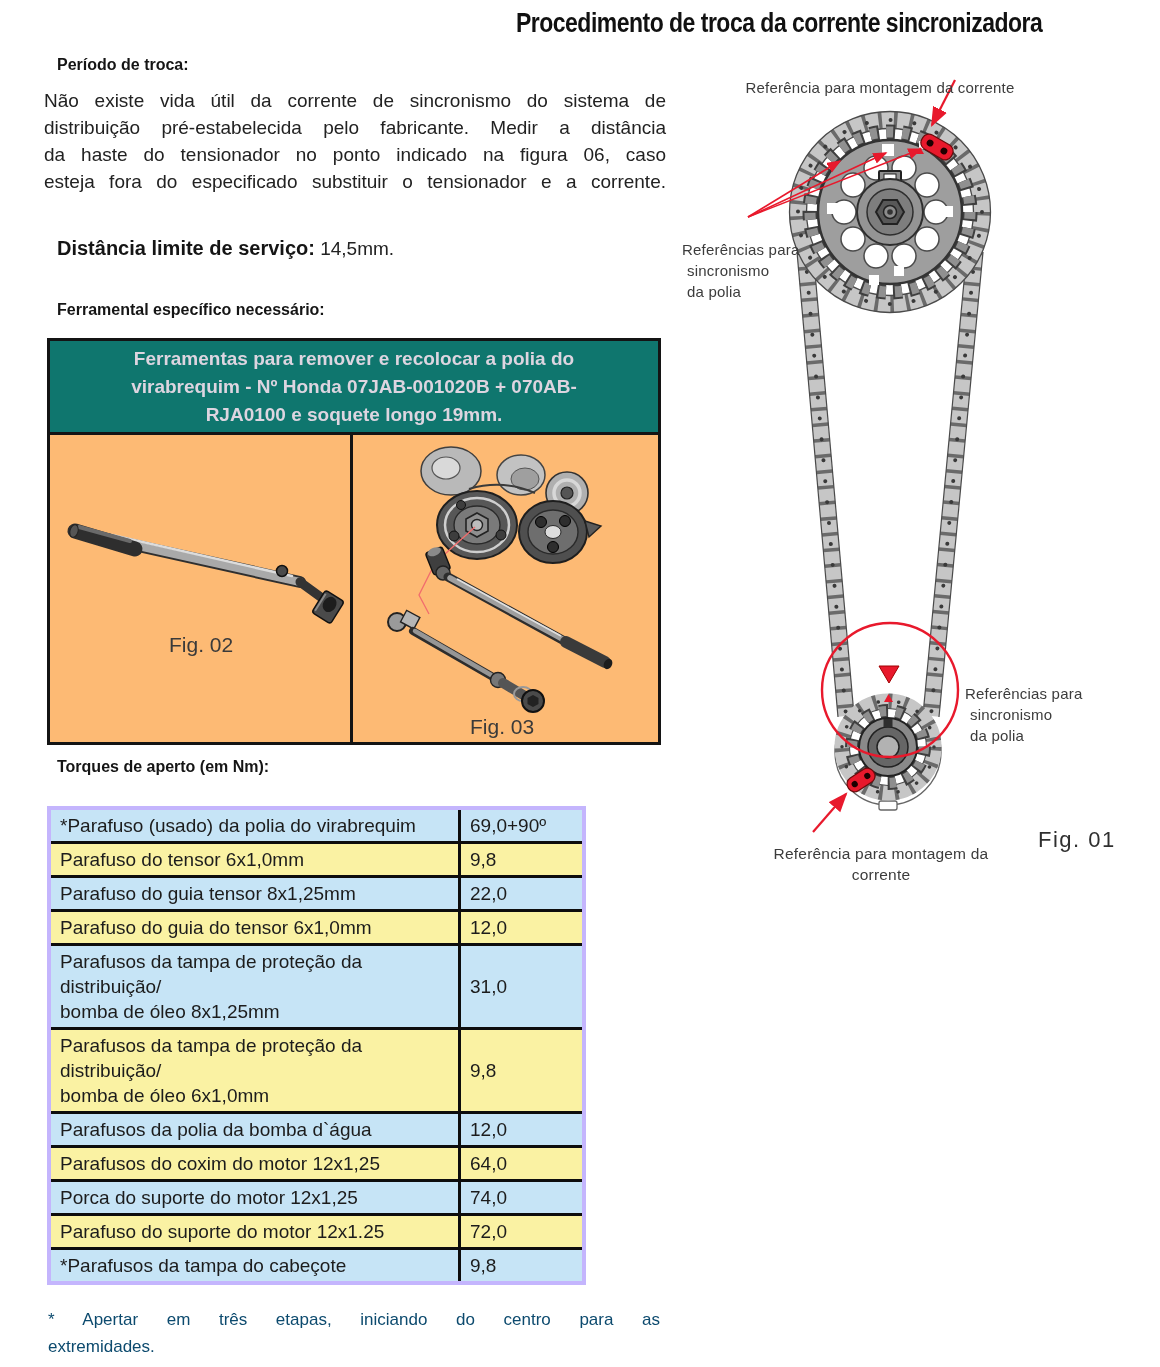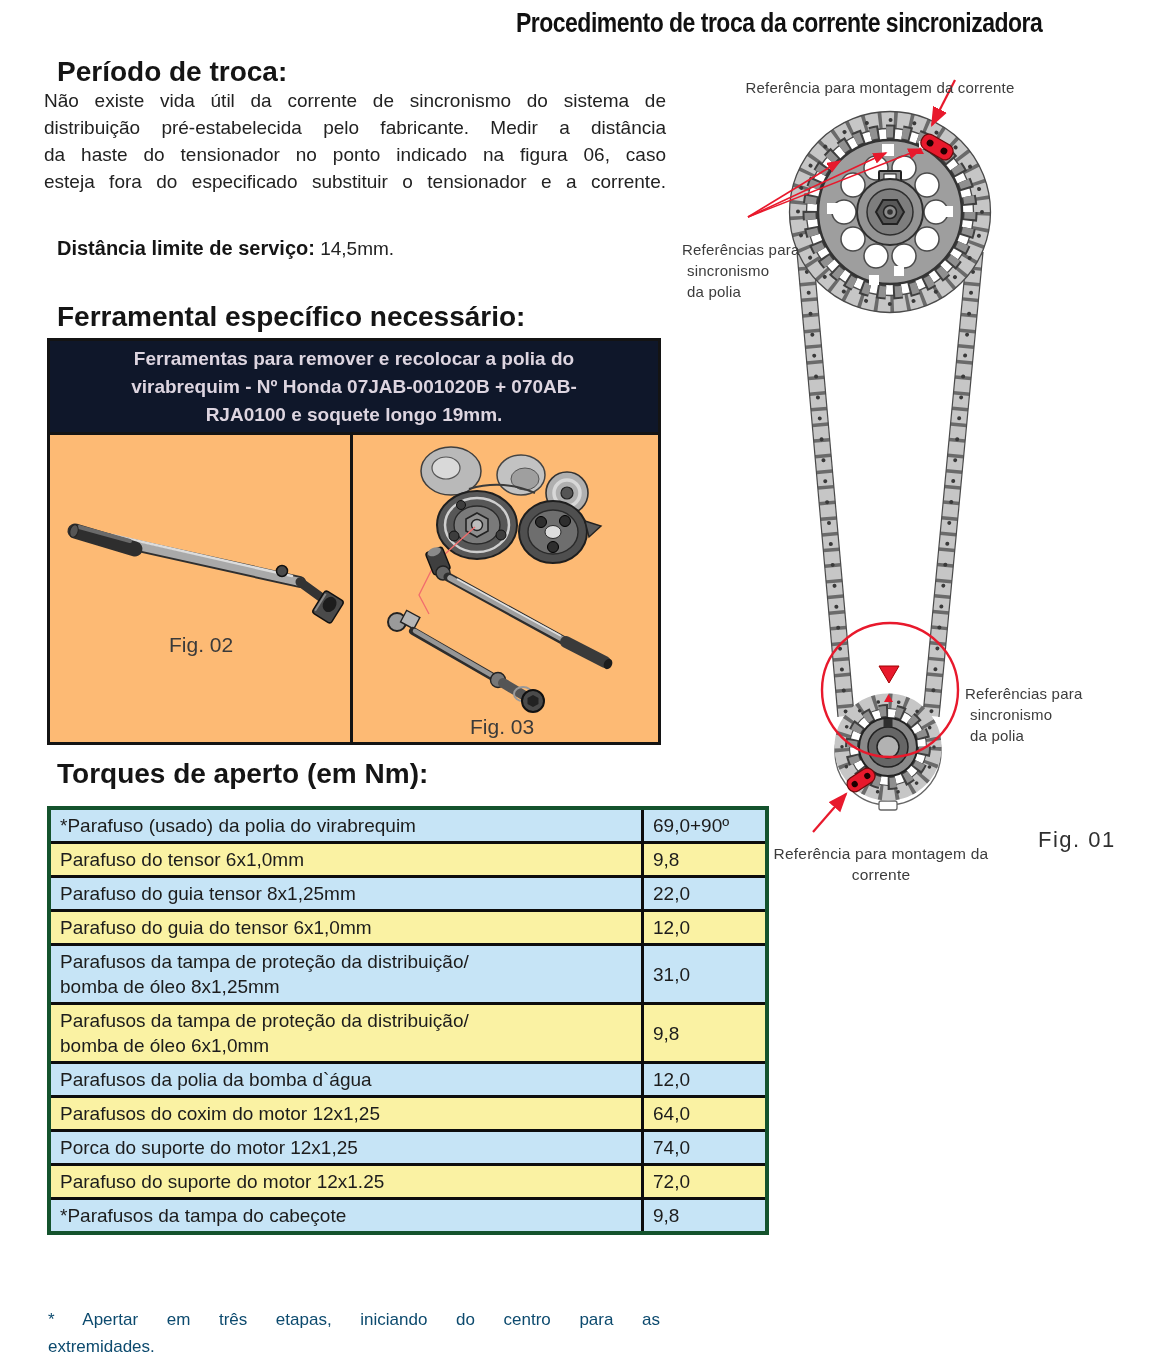--- a/index.html
+++ b/index.html
@@ -1,40 +1,40 @@
 <!DOCTYPE html>
 <html><head>
 <meta charset="utf-8">
 <style>
   html,body{margin:0;padding:0;}
   body{width:1160px;height:1367px;background:#ffffff;position:relative;
        font-family:"Liberation Sans", sans-serif;color:#1a1a1a;overflow:hidden;}
   .abs{position:absolute;}
   .page-title{left:516px;top:7px;width:700px;font-size:28px;font-weight:bold;color:#111;
       white-space:nowrap;letter-spacing:-0.6px;transform:scaleX(0.82);transform-origin:left top;}
-  .h2{font-size:28px;font-weight:bold;color:#151515;}
+  .h2{font-size:16px;font-weight:bold;color:#151515;}
   .h-periodo{left:57px;top:56px;}
   .para{left:44px;top:87px;width:622px;font-size:19px;line-height:27px;
         white-space:pre-line;text-align:justify;text-align-last:justify;color:#222;}
   .dist-line{left:57px;top:237px;font-size:19px;color:#222;}
   .dist-line .b{font-size:20px;font-weight:bold;color:#151515;}
   .h-ferr{left:57px;top:301px;}
   .toolbox{left:47px;top:338px;width:608px;border:3px solid #141414;background:#fff;}
-  .toolnote{background:#0f172a;color:#ddd5e0;font-weight:bold;font-size:19px;line-height:28px;
+  .toolnote{background:#0f766e;color:#ddd5e0;font-weight:bold;font-size:19px;line-height:28px;
         text-align:center;white-space:pre-line;padding:4px 10px 3px 10px;border-bottom:3px solid #141414;}
   .figrow{display:flex;height:307px;}
   .figcell{position:relative;background:#fdba74;}
   .figcell.c1{width:300px;border-right:3px solid #141414;}
   .figcell.c2{flex:1;}
   .figcap{position:absolute;font-size:21px;color:#3a3a3a;}
   .cap2{left:119px;top:198px;}
   .cap3{left:117px;top:280px;}
   .h-torq{left:57px;top:758px;}
-  table.torque{position:absolute;left:47px;top:806px;width:722px;border-collapse:collapse;
-        border:4px solid #14532d;table-layout:fixed;}
+  table.torque{position:absolute;left:47px;top:806px;width:539px;border-collapse:collapse;
+        border:4px solid #c4b5fd;table-layout:fixed;}
   table.torque td{border:3px solid #0d0d0d;font-size:19px;line-height:25px;padding:3px 6px 3px 9px;
         color:#1c1c1c;vertical-align:middle;}
   table.torque td.desc{white-space:pre-line;}
   table.torque td.desc.just{text-align:justify;text-align-last:justify;}
   table.torque td.val{width:106px;}
   table.torque tr:nth-child(odd) td{background:#c6e4f6;}
   table.torque tr:nth-child(even) td{background:#faf2a3;}
   .footnote{left:48px;top:1306px;width:612px;font-size:17px;line-height:27px;color:#0c4a6e;
         white-space:pre-line;text-align:justify;text-align-last:justify;}
   .diagram-svg{left:660px;top:55px;}

